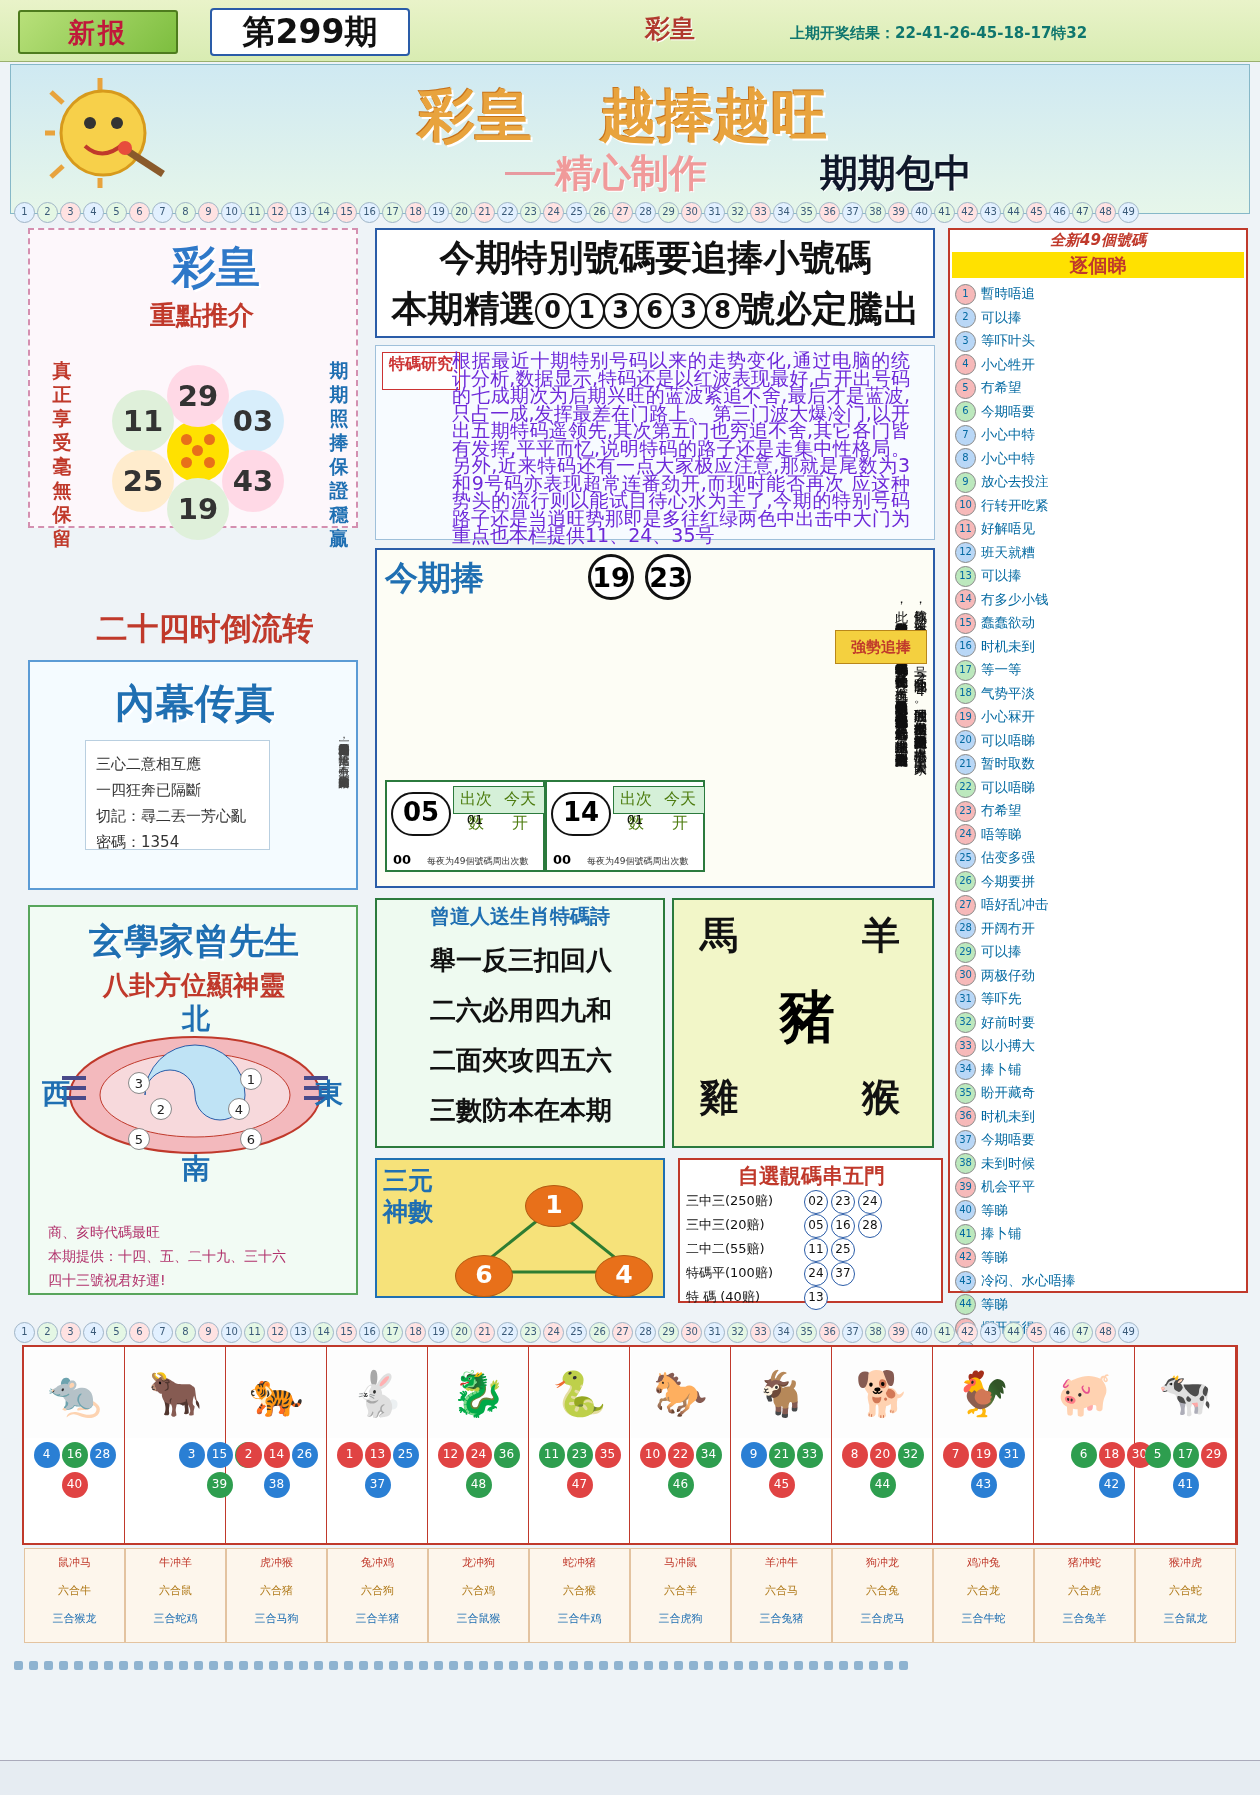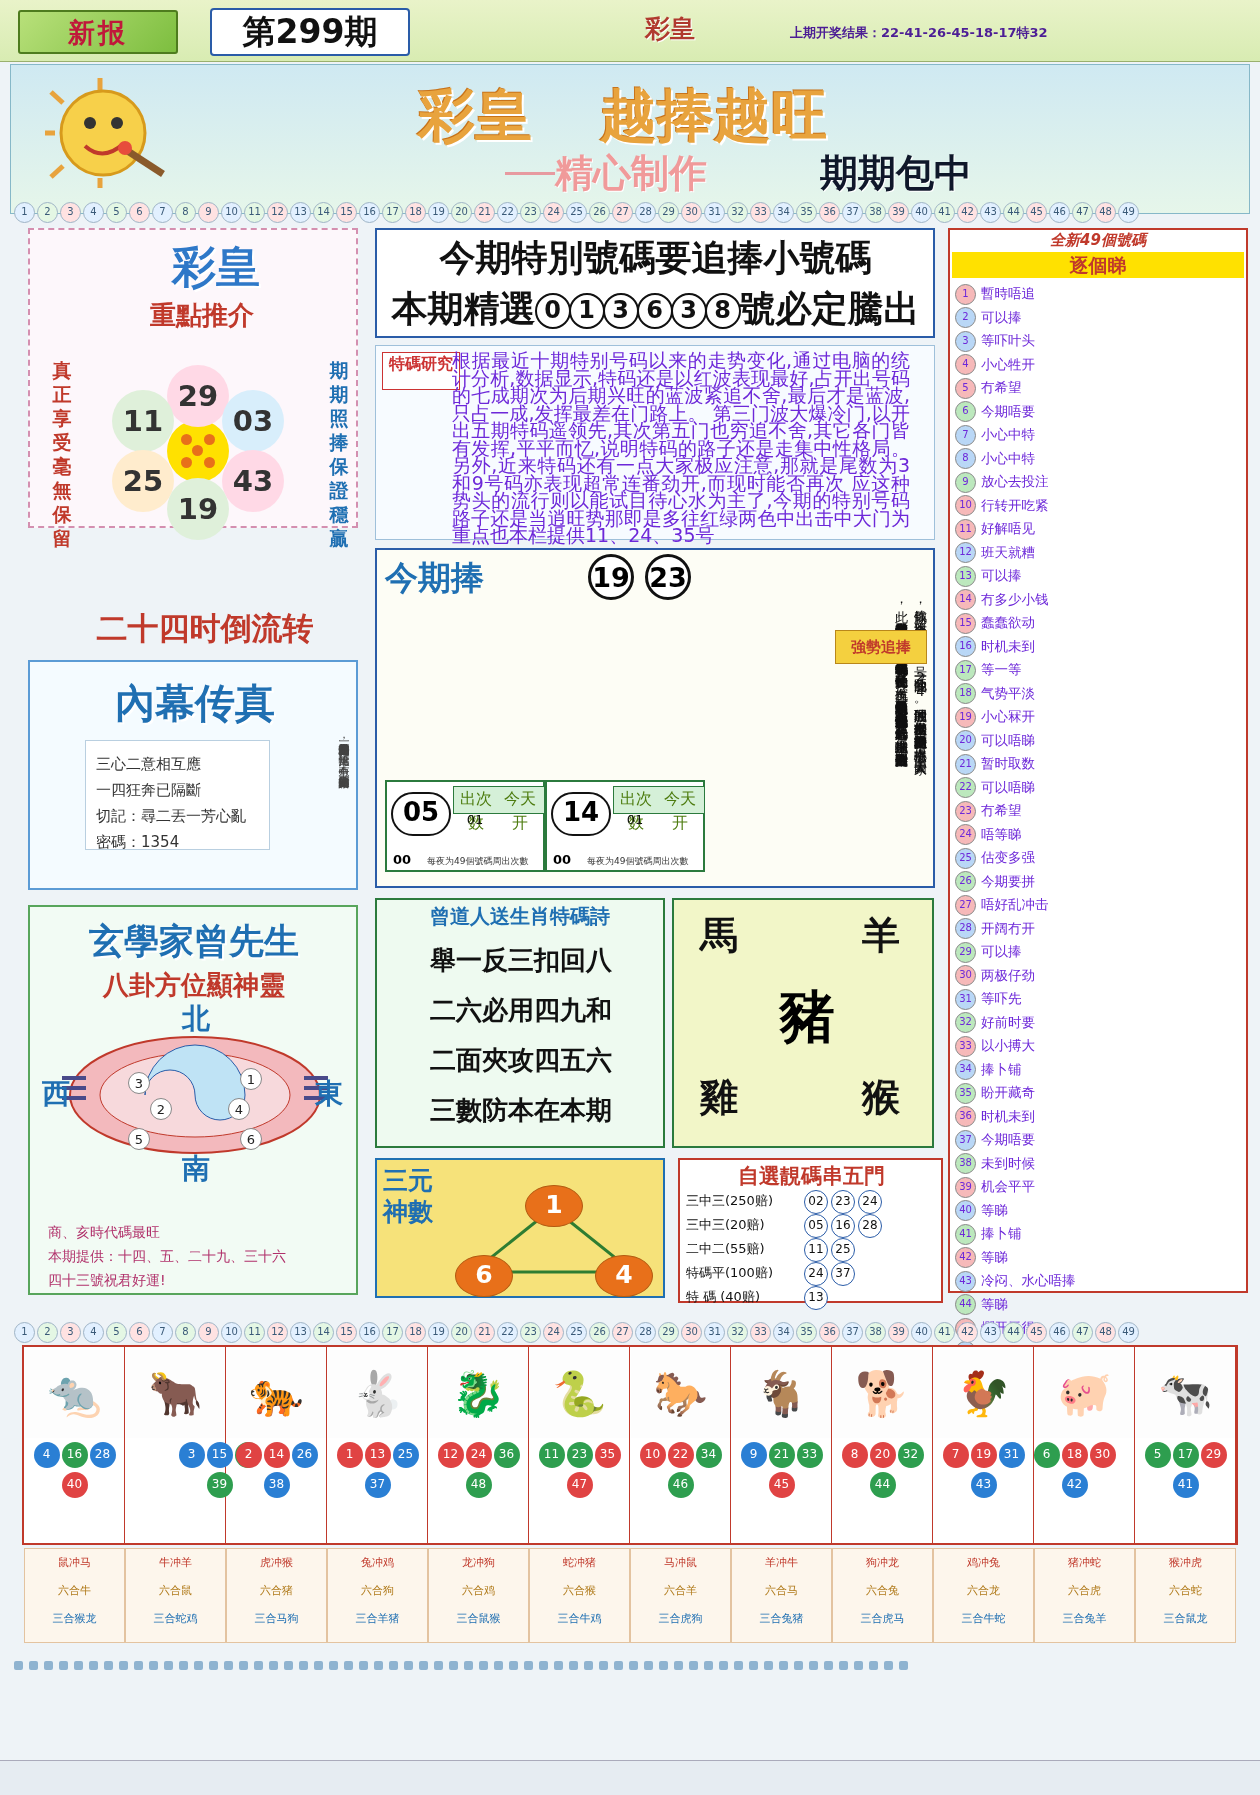--- a/index.html
+++ b/index.html
@@ -8,21 +8,21 @@
   .abs{position:absolute;box-sizing:border-box;}
 
   
   #topbar{left:0;top:0;width:1260px;height:62px;background:linear-gradient(#e9f3c9,#d8ecb2);border-bottom:1px solid #9ab06e;}
   #logo{left:18px;top:10px;width:160px;height:44px;background:linear-gradient(135deg,#b8e07a,#7dbe3f);border:2px solid #4e7c1e;border-radius:3px;
         color:#c0183a;font-weight:bold;font-size:27px;text-align:center;line-height:42px;letter-spacing:3px;font-family:"DejaVu Sans",sans-serif;}
   #issue{left:210px;top:8px;width:200px;height:48px;background:#fff;border:2px solid #2a5ca8;border-radius:4px;color:#111;
          font-size:33px;font-weight:bold;text-align:center;line-height:44px;}
   #topbrand{left:560px;top:12px;width:220px;height:34px;color:#b03a2e;font-size:25px;font-weight:bold;text-align:center;
             text-shadow:1px 1px 0 #fff;}
-  #lastdraw{left:790px;top:18px;width:460px;height:30px;color:#4c1d95;font-size:13px;font-weight:bold;line-height:30px;}
+  #lastdraw{left:790px;top:18px;width:460px;height:30px;color:#0f766e;font-size:15px;font-weight:bold;line-height:30px;}
 
   
   #banner{left:10px;top:64px;width:1240px;height:150px;background:linear-gradient(#cfe9f2,#e6f6ea);border:1px solid #86b8c8;}
   #sunface{left:45px;top:78px;width:125px;height:110px;}
   .bigtitle{position:absolute;font-weight:bold;}
   #bt1{left:418px;top:78px;font-size:57px;color:#e8a33d;text-shadow:2px 2px 0 #fff,-1px -1px 0 #c8731a;}
   #bt2{left:600px;top:78px;font-size:57px;color:#e8a33d;text-shadow:2px 2px 0 #fff,-1px -1px 0 #c8731a;}
   #bt3{left:555px;top:148px;font-size:38px;color:#f09a9a;text-shadow:1px 1px 0 #fff;}
   #bt4{left:820px;top:148px;font-size:38px;color:#0f172a;text-shadow:1px 1px 0 #fff;font-family:Liberation Serif, serif;}
   #bannerline{left:505px;top:172px;width:50px;height:3px;background:#e79aa0;}
@@ -122,21 +122,21 @@
   .zxrow{position:absolute;left:686px;width:252px;height:22px;font-size:13px;color:#111;}
   .zxrow .lab{display:inline-block;width:118px;}
   .zxball{display:inline-block;width:22px;height:22px;border-radius:50%;border:1px solid #2a5ca8;background:#fff;
           font-size:12px;text-align:center;line-height:20px;margin-right:3px;color:#111;}
 
   
   #rlist{left:948px;top:228px;width:300px;height:1065px;background:#fff;border:2px solid #c0392b;}
   #rl-t1{left:952px;top:231px;width:292px;text-align:center;font-size:15px;color:#c0392b;font-weight:bold;font-style:italic;}
   #rl-t2{left:952px;top:252px;width:292px;height:26px;background:#ffe100;color:#c0392b;font-size:19px;font-weight:bold;text-align:center;line-height:26px;}
   #rl-items{left:952px;top:282px;width:292px;}
-  .rli{height:23.5px;line-height:23px;font-size:13.5px;color:#6d28d9;}
+  .rli{height:23.5px;line-height:23px;font-size:13.5px;color:#0369a1;}
   .rli .n{display:inline-block;width:19px;height:19px;border-radius:50%;border:1px solid #888;font-size:10px;text-align:center;line-height:18px;margin:0 5px 0 3px;vertical-align:middle;}
   .c-red{background:#f6b9b9;}
   .c-blue{background:#b9d7f6;}
   .c-green{background:#bce8bd;}
 
   
   #btable{left:22px;top:1345px;width:1216px;height:200px;border:2px solid #c0392b;background:#fff;}
   .bcell{position:absolute;top:1347px;width:101px;height:196px;border-right:1px solid #c0392b;}
   .bpic{position:absolute;top:1350px;width:99px;height:88px;background:#fdfdfd;text-align:center;font-size:44px;line-height:88px;}
   .bnums{position:absolute;top:1440px;width:99px;height:100px;}
@@ -413,21 +413,21 @@
       <div class="abs bpic" style="left: 732px;">🐐</div>
       <div class="abs bnums" style="left: 732px; text-align: center;"><span class="bb b">9</span><span class="bb g">21</span><span class="bb g">33</span><span class="bb r">45</span></div>
       <div class="abs bcell" style="left: 832px;"></div>
       <div class="abs bpic" style="left: 833px;">🐕</div>
       <div class="abs bnums" style="left: 833px; text-align: center;"><span class="bb r">8</span><span class="bb r">20</span><span class="bb g">32</span><span class="bb g">44</span></div>
       <div class="abs bcell" style="left: 933px;"></div>
       <div class="abs bpic" style="left: 934px;">🐓</div>
       <div class="abs bnums" style="left: 934px; text-align: center;"><span class="bb r">7</span><span class="bb r">19</span><span class="bb b">31</span><span class="bb b">43</span></div>
       <div class="abs bcell" style="left: 1034px;"></div>
       <div class="abs bpic" style="left: 1035px;">🐖</div>
-      <div class="abs bnums" style="left: 1025px; text-align: center;"><span class="bb g">6</span><span class="bb r">18</span><span class="bb r">30</span><span class="bb b">42</span></div>
+      <div class="abs bnums" style="left: 1062px; text-align: center;"><span class="bb g">6</span><span class="bb r">18</span><span class="bb r">30</span><span class="bb b">42</span></div>
       <div class="abs bcell" style="left: 1135px;"></div>
       <div class="abs bpic" style="left: 1136px;">🐄</div>
       <div class="abs bnums" style="left: 1136px; text-align: center;"><span class="bb g">5</span><span class="bb g">17</span><span class="bb r">29</span><span class="bb b">41</span></div>
     </div>
   <div id="bottom-foot">
       <div class="abs bfcell" style="left: 24px;">
         <div class="bf1">鼠冲马</div>
         <div class="bf2">六合牛</div>
         <div class="bf3">三合猴龙</div>
       </div>

